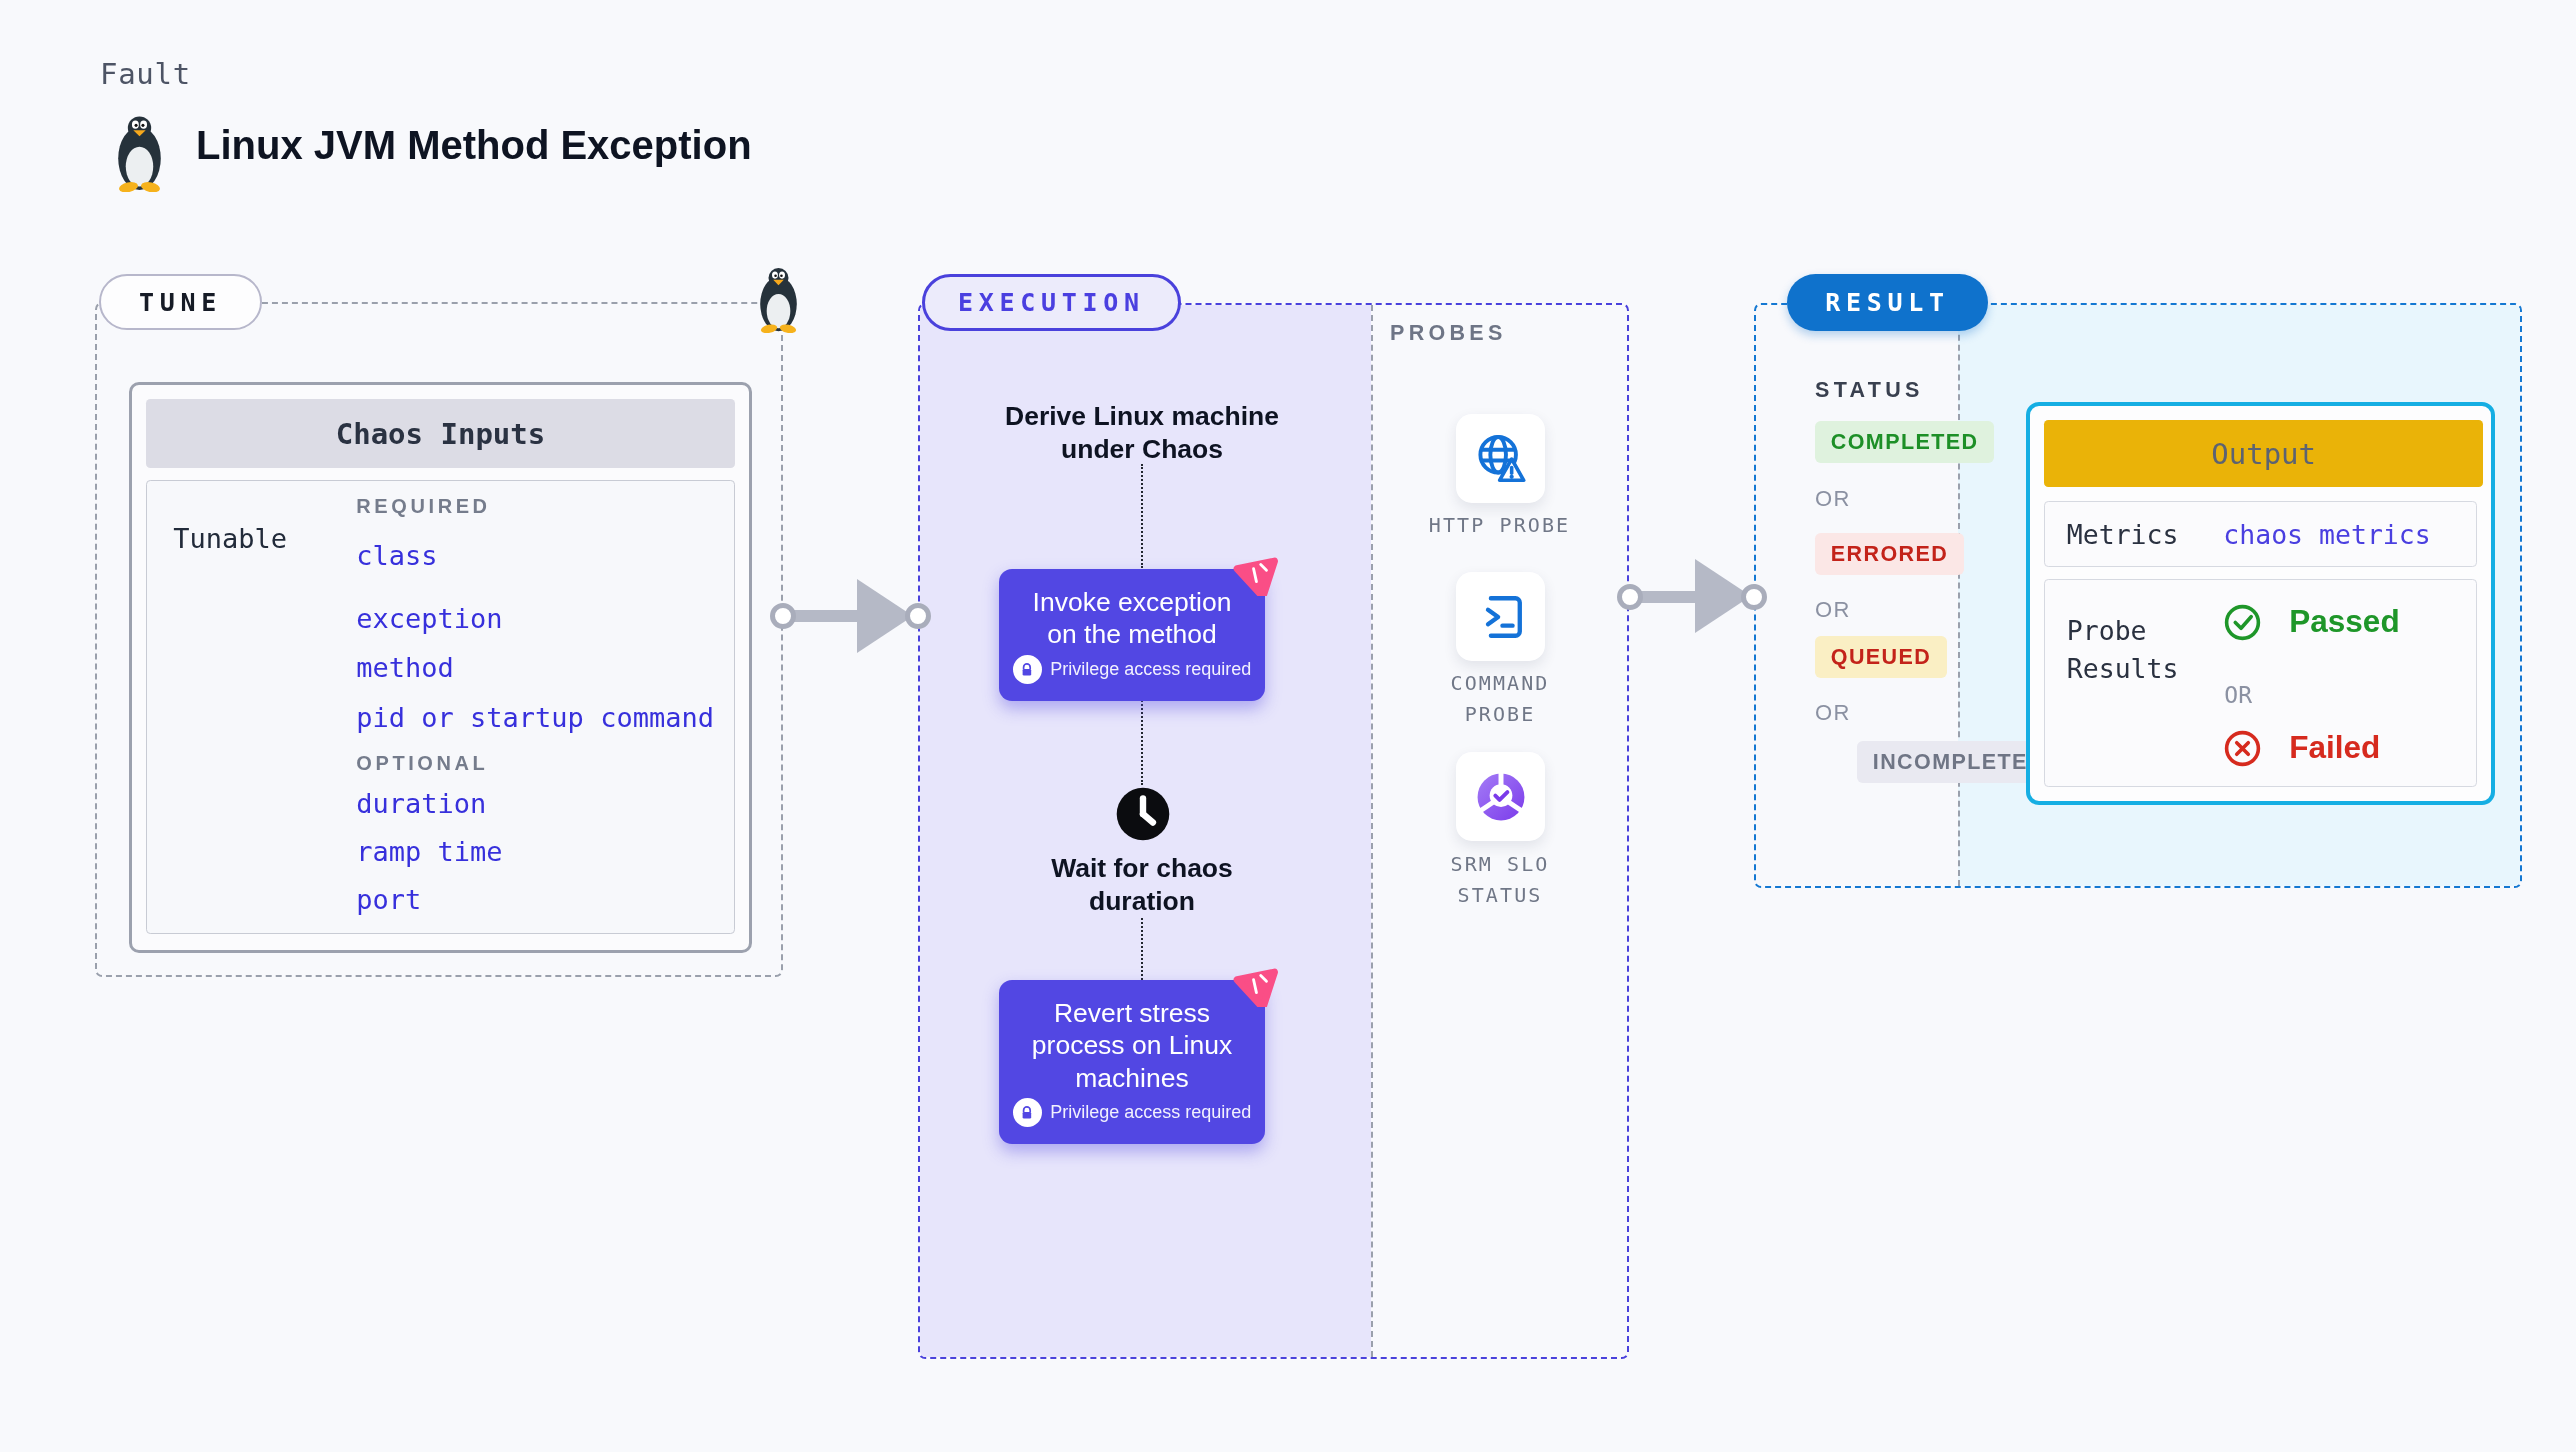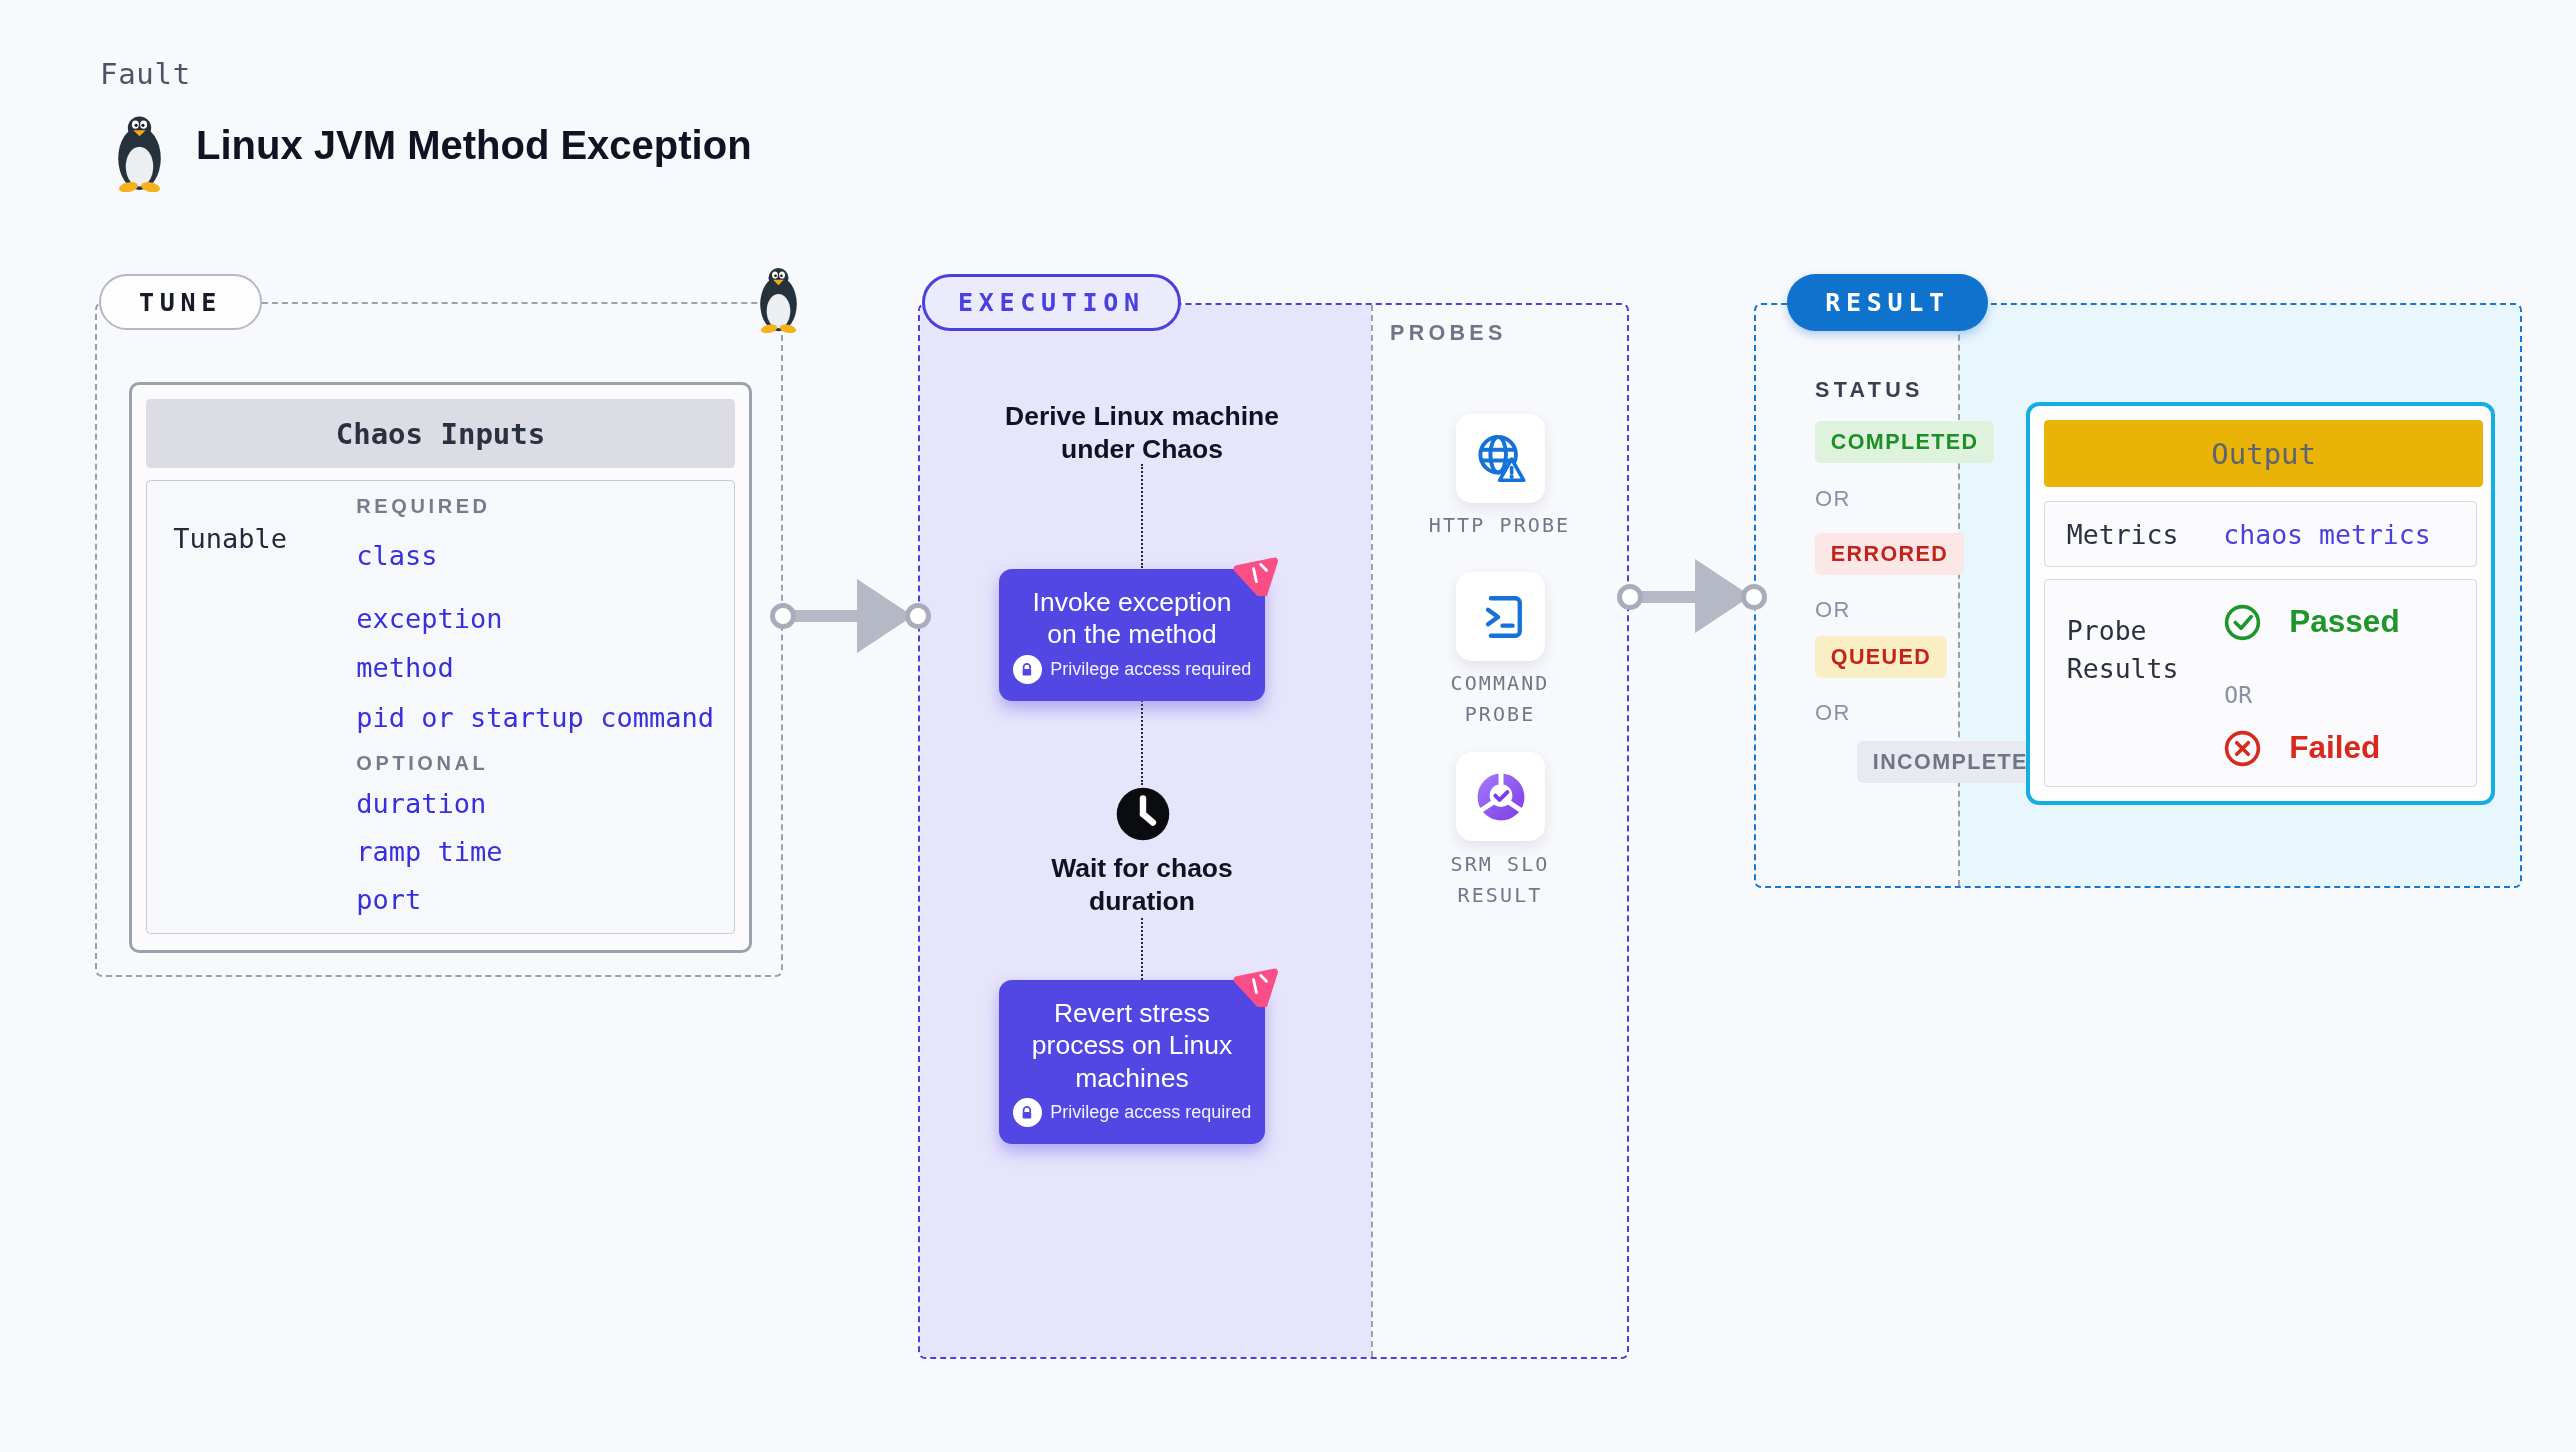--- a/index.html
+++ b/index.html
@@ -276,21 +276,21 @@
       <circle cx="38" cy="38" r="33" fill="url(#slograd)"></circle>
       <g stroke="#fff" stroke-width="7">
         <line x1="38" y1="38" x2="38" y2="3"></line>
         <line x1="38" y1="38" x2="8" y2="58"></line>
         <line x1="38" y1="38" x2="68" y2="58"></line>
       </g>
       <circle cx="38" cy="36" r="16" fill="#fff"></circle>
       <path d="M30 36 l6 6 l11 -11" fill="none" stroke="#7B3BEA" stroke-width="5.5" stroke-linecap="round" stroke-linejoin="round"></path>
     </svg>
   </div>
-  <div class="probe-name" style="left:1421px; top:849px; width:158px;">SRM SLO RESULT</div>
+  <div class="probe-name" style="left:1421px; top:849px; width:158px;">SRM SLO STATUS</div>
 
   <div class="conn-dot" style="left:1617px; top:584px;"></div>
   <div class="conn-line" style="left:1635px; top:591px; width:79px;"></div>
   <div class="conn-arrow" style="left:1695px; top:559px;"></div>
   <div class="conn-dot" style="left:1741px; top:584px;"></div>
 
   <div class="result-box">
     <div class="result-bg"></div>
     <div class="status-divider"></div>
 

